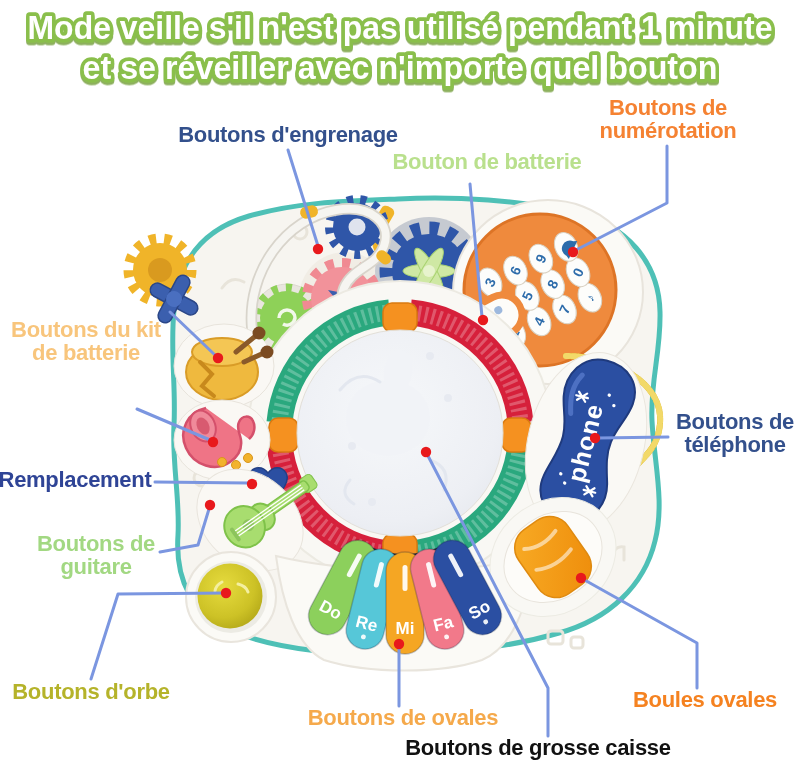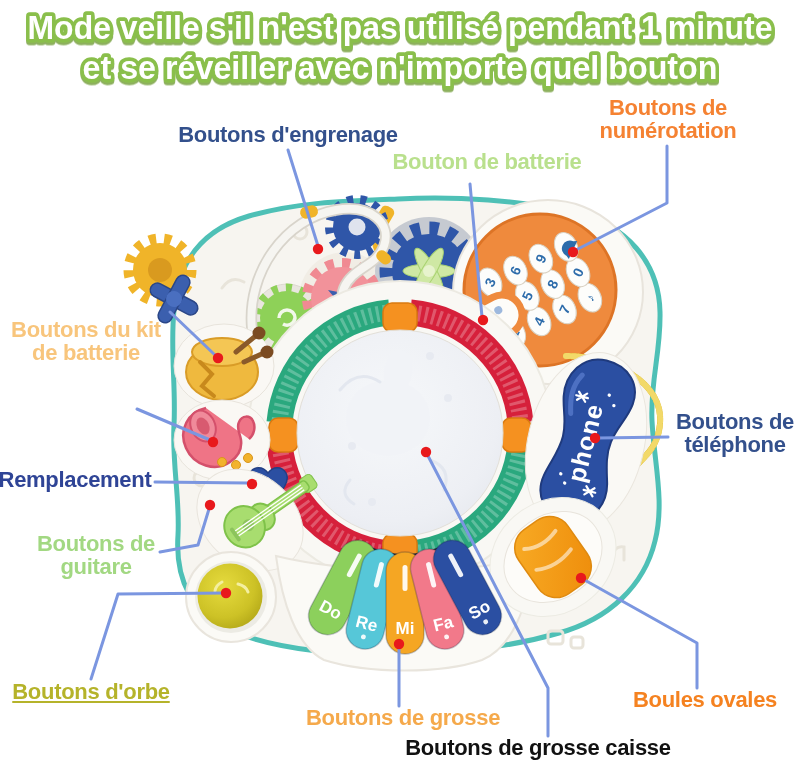--- a/index.html
+++ b/index.html
@@ -389,19 +389,19 @@
     </g>
   </g>
 </svg>
 
 <div class="label" style="left: 288px; top: 116px; color: rgb(51, 80, 140); margin-top: 8px;">Boutons d'engrenage</div>
 <div class="label" style="left: 487px; top: 151px; color: rgb(185, 224, 141);">Bouton de batterie</div>
 <div class="label wrap" style="left: 668px; top: 97px; width: 160px; color: rgb(245, 130, 50);">Boutons de numérotation</div>
 <div class="label wrap" style="left: 86px; top: 291px; width: 175px; color: rgb(248, 197, 124); margin-top: 28px;">Boutons du kit de batterie</div>
 <div class="label wrap" style="left: 96px; top: 533px; width: 125px; color: rgb(162, 216, 130);">Boutons de guitare</div>
 <div class="label" style="left: 75px; top: 469px; color: rgb(47, 68, 150);">Remplacement</div>
-<div class="label" style="left: 91px; top: 681px; color: rgb(181, 179, 42); text-decoration: underline;">Boutons d'orbe</div>
-<div class="label" style="left: 403px; top: 707px; color: rgb(245, 169, 75);">Boutons de grosse</div>
+<div class="label" style="left: 91px; top: 681px; color: rgb(181, 179, 42);">Boutons d'orbe</div>
+<div class="label" style="left: 403px; top: 707px; color: rgb(245, 169, 75);">Boutons de ovales</div>
 <div class="label" style="left: 538px; top: 737px; color: rgb(17, 17, 17);">Boutons de grosse caisse</div>
 <div class="label" style="left: 705px; top: 689px; color: rgb(245, 130, 32);">Boules ovales</div>
 <div class="label wrap" style="left: 735px; top: 411px; width: 135px; color: rgb(51, 80, 140);">Boutons de téléphone</div>
 
 </div>
 
 </body></html>

